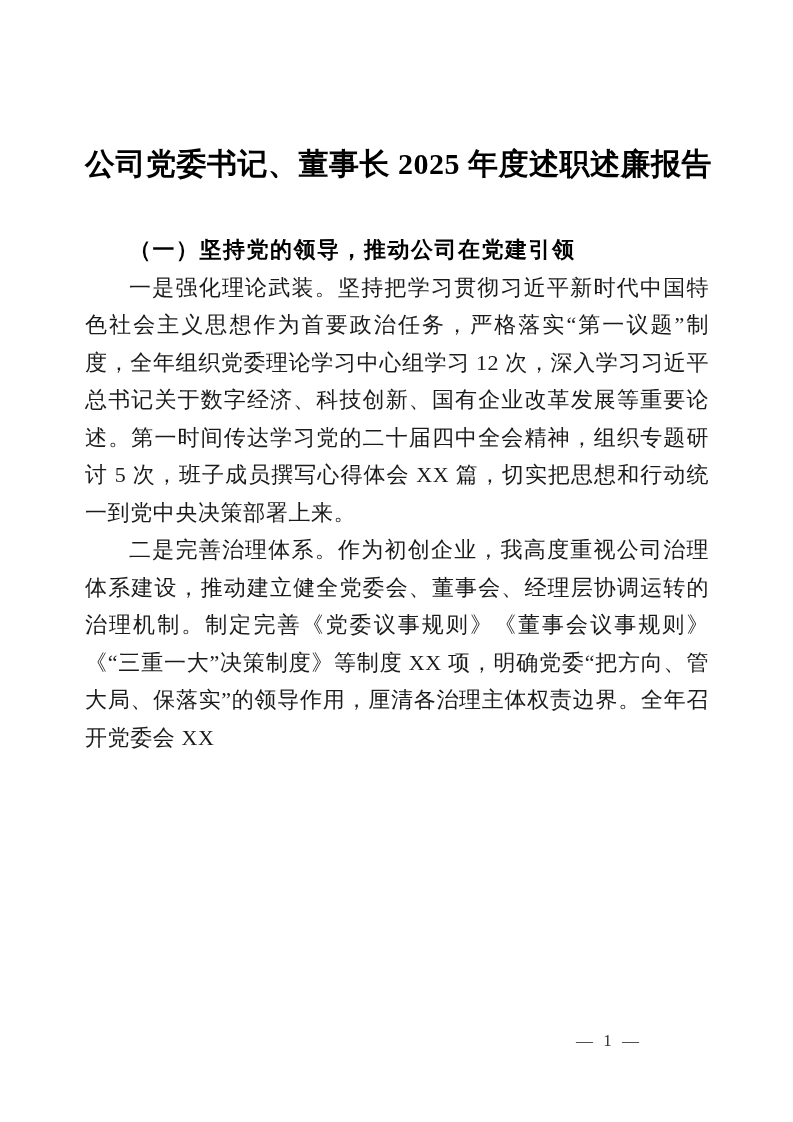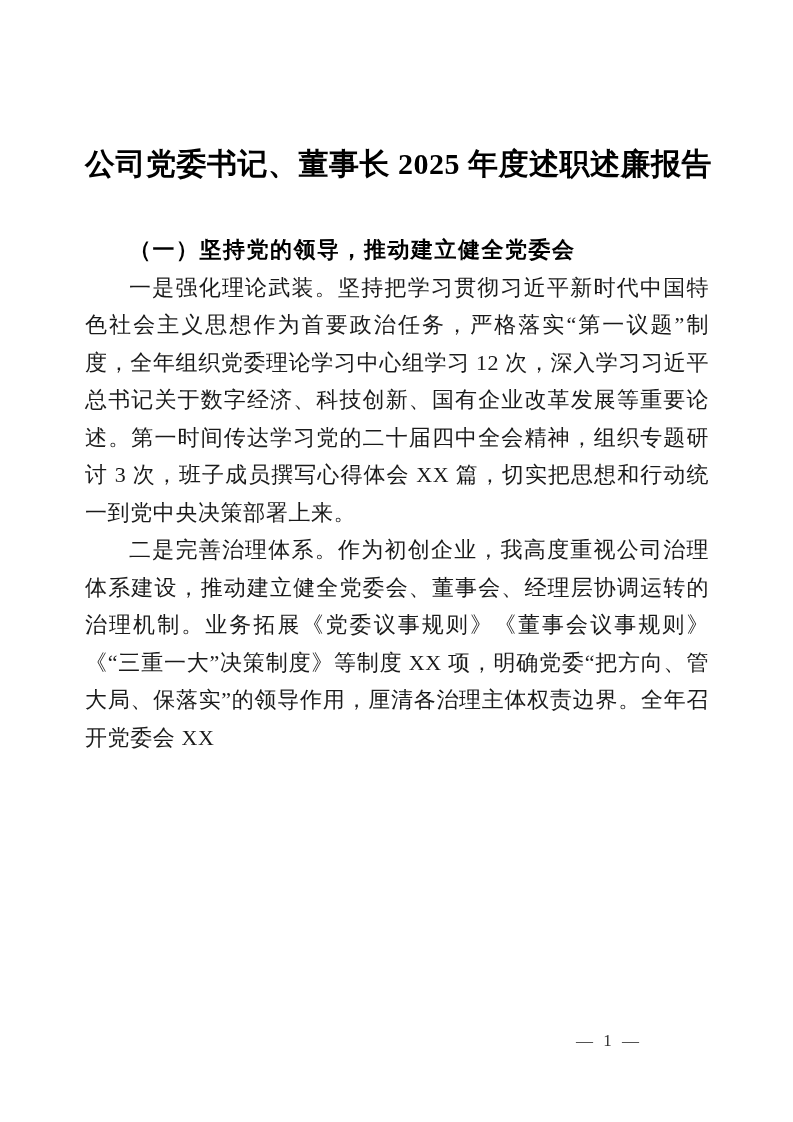--- a/index.html
+++ b/index.html
@@ -73,21 +73,21 @@
 </style>
 </head>
 <body>
 
 <div class="page">
   <div class="doc">
     <h1 class="doc-title">公司党委书记、董事长 2025 年度述职述廉报告</h1>
 
 
 
-    <h3 class="sub-heading">（一）坚持党的领导，推动建立健全党委会</h3>
+    <h3 class="sub-heading">（一）坚持党的领导，推动公司在党建引领</h3>
 
-    <p class="body-text">一是强化理论武装。坚持把学习贯彻习近平新时代中国特色社会主义思想作为首要政治任务，严格落实“第一议题”制度，全年组织党委理论学习中心组学习 12 次，深入学习习近平总书记关于数字经济、科技创新、国有企业改革发展等重要论述。第一时间传达学习党的二十届四中全会精神，组织专题研讨 3 次，班子成员撰写心得体会 XX 篇，切实把思想和行动统一到党中央决策部署上来。</p>
+    <p class="body-text">一是强化理论武装。坚持把学习贯彻习近平新时代中国特色社会主义思想作为首要政治任务，严格落实“第一议题”制度，全年组织党委理论学习中心组学习 12 次，深入学习习近平总书记关于数字经济、科技创新、国有企业改革发展等重要论述。第一时间传达学习党的二十届四中全会精神，组织专题研讨 5 次，班子成员撰写心得体会 XX 篇，切实把思想和行动统一到党中央决策部署上来。</p>
 
-    <p class="body-text">二是完善治理体系。作为初创企业，我高度重视公司治理体系建设，推动建立健全党委会、董事会、经理层协调运转的治理机制。业务拓展《党委议事规则》《董事会议事规则》《“三重一大”决策制度》等制度 XX 项，明确党委“把方向、管大局、保落实”的领导作用，厘清各治理主体权责边界。全年召开党委会 XX</p>
+    <p class="body-text">二是完善治理体系。作为初创企业，我高度重视公司治理体系建设，推动建立健全党委会、董事会、经理层协调运转的治理机制。制定完善《党委议事规则》《董事会议事规则》《“三重一大”决策制度》等制度 XX 项，明确党委“把方向、管大局、保落实”的领导作用，厘清各治理主体权责边界。全年召开党委会 XX</p>
   </div>
 
   <div class="page-number">— 1 —</div>
 </div>
 
 </body></html>

